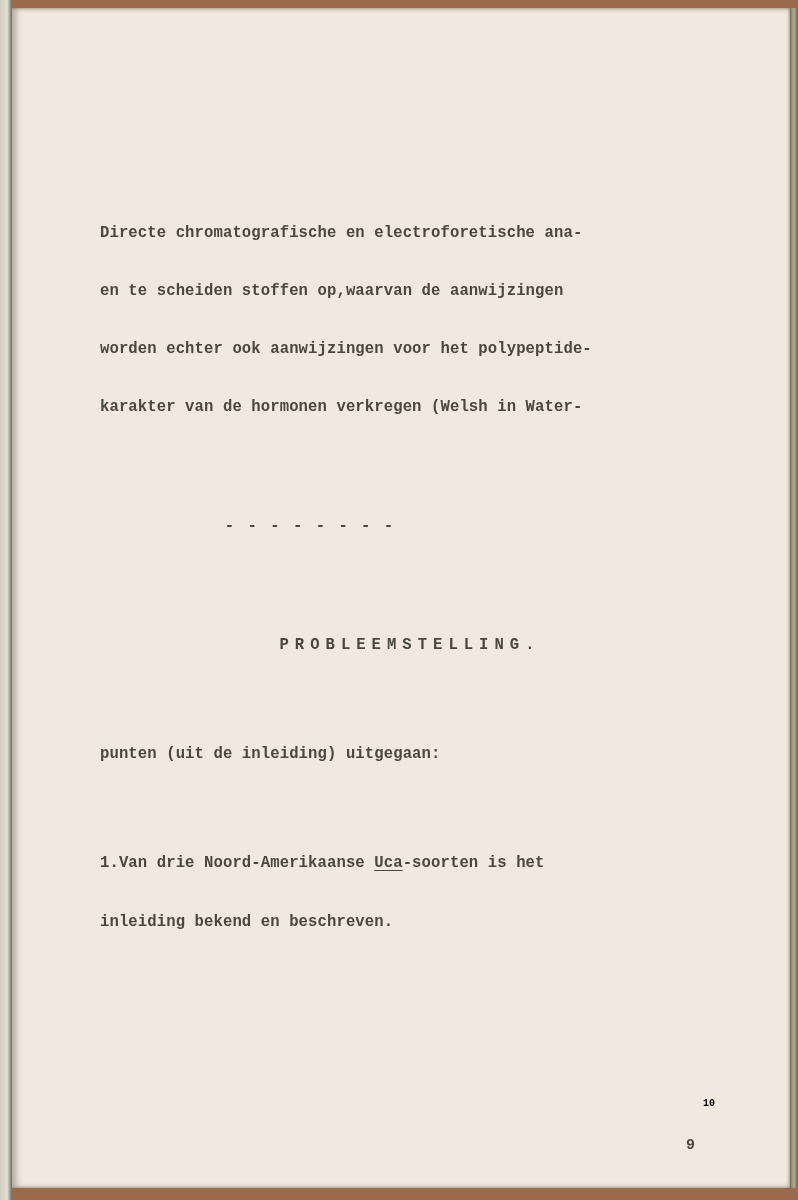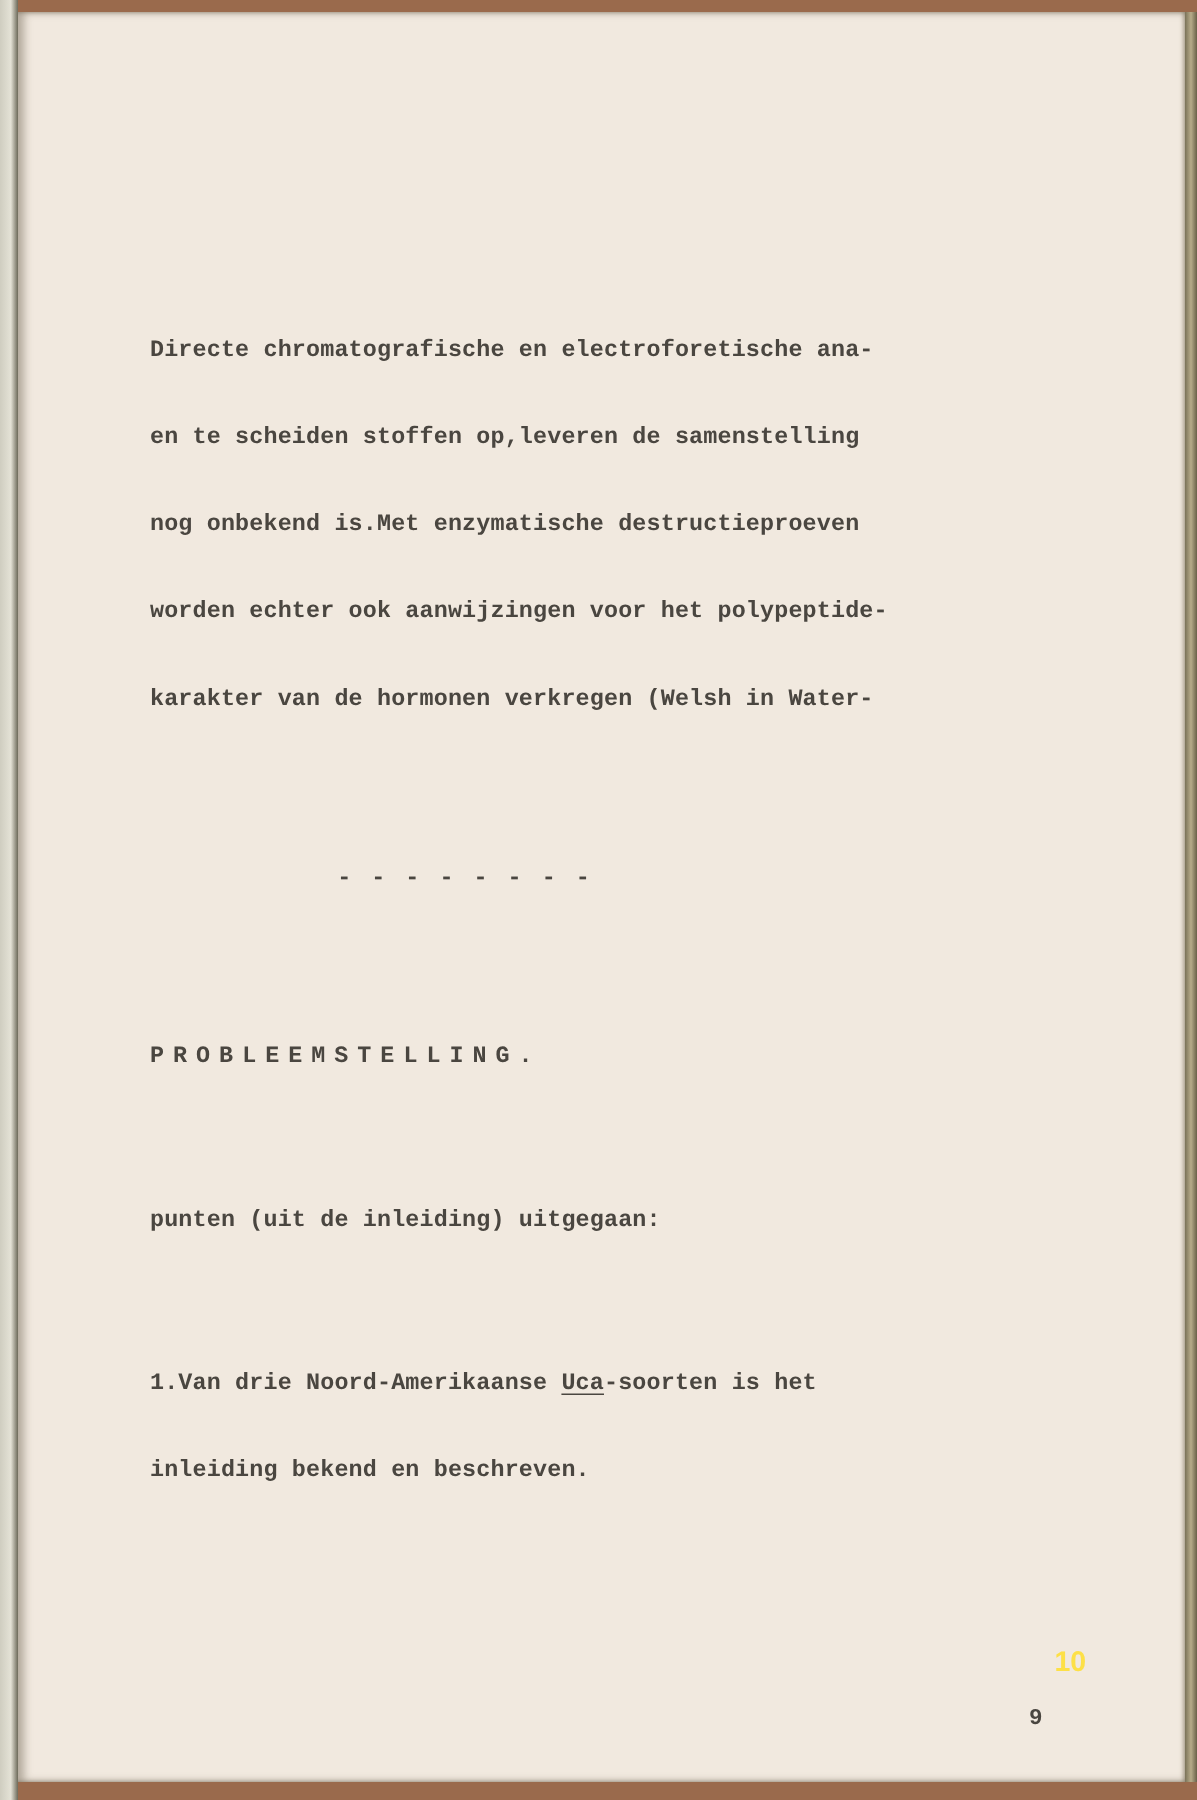--- a/index.html
+++ b/index.html
@@ -27,44 +27,43 @@
     font-size: 15.6px; line-height: 19.4px; color: #4a4640;
     font-weight: bold; letter-spacing: 0.1px;
     white-space: pre;
   }
   .line { display: block; height: 19.4px; }
   .gap { display: block; height: 12px; }
   .gap-lg { display: block; height: 22px; }
   .rule {
     display: block; text-align: center; width: 420px; letter-spacing: 2px;
   }
-  .heading { letter-spacing: 6px; }
+  .heading { letter-spacing: 6px; text-align: center; }
   .u { text-decoration: underline; text-underline-offset: 3px; }
   .page-number {
     position: absolute; left: 686px; top: 1137px;
     font-family: "Liberation Mono", monospace; font-weight: bold;
     font-size: 15px; color: #4a4640;
   }
   .ghost-number {
     position: absolute; left: 703px; top: 1098px;
-    font-family: Liberation Sans, sans-serif; font-weight: bold;
-    font-size: 19px; color: #fde047;
+    font-family: Liberation Mono, monospace; font-weight: bold;
+    font-size: 10px; color: #000000;
   }
 </style>
 </head>
 <body>
 
 <div class="left-page-edge"></div>
 <div class="page"></div>
 <div class="right-edge"></div>
 
 <div class="text">
   <span class="line">Directe chromatografische en electroforetische ana-</span>
-  <span class="line">en te scheiden stoffen op,leveren de samenstelling</span>
-  <span class="line">nog onbekend is.Met enzymatische destructieproeven</span>
+  <span class="line">en te scheiden stoffen op,waarvan de aanwijzingen</span>
   <span class="line">worden echter ook aanwijzingen voor het polypeptide-</span>
   <span class="line">karakter van de hormonen verkregen (Welsh in Water-</span>
   <span class="gap-lg"></span>
   <span class="line rule">- - - - - - - -</span>
   <span class="gap-lg"></span>
   <span class="line heading">PROBLEEMSTELLING.</span>
   <span class="gap"></span>
   <span class="line">punten (uit de inleiding) uitgegaan:</span>
   <span class="gap"></span>
   <span class="line"><span>1.Van drie Noord-Amerikaanse </span><span class="u">Uca</span><span>-soorten is het</span></span>

